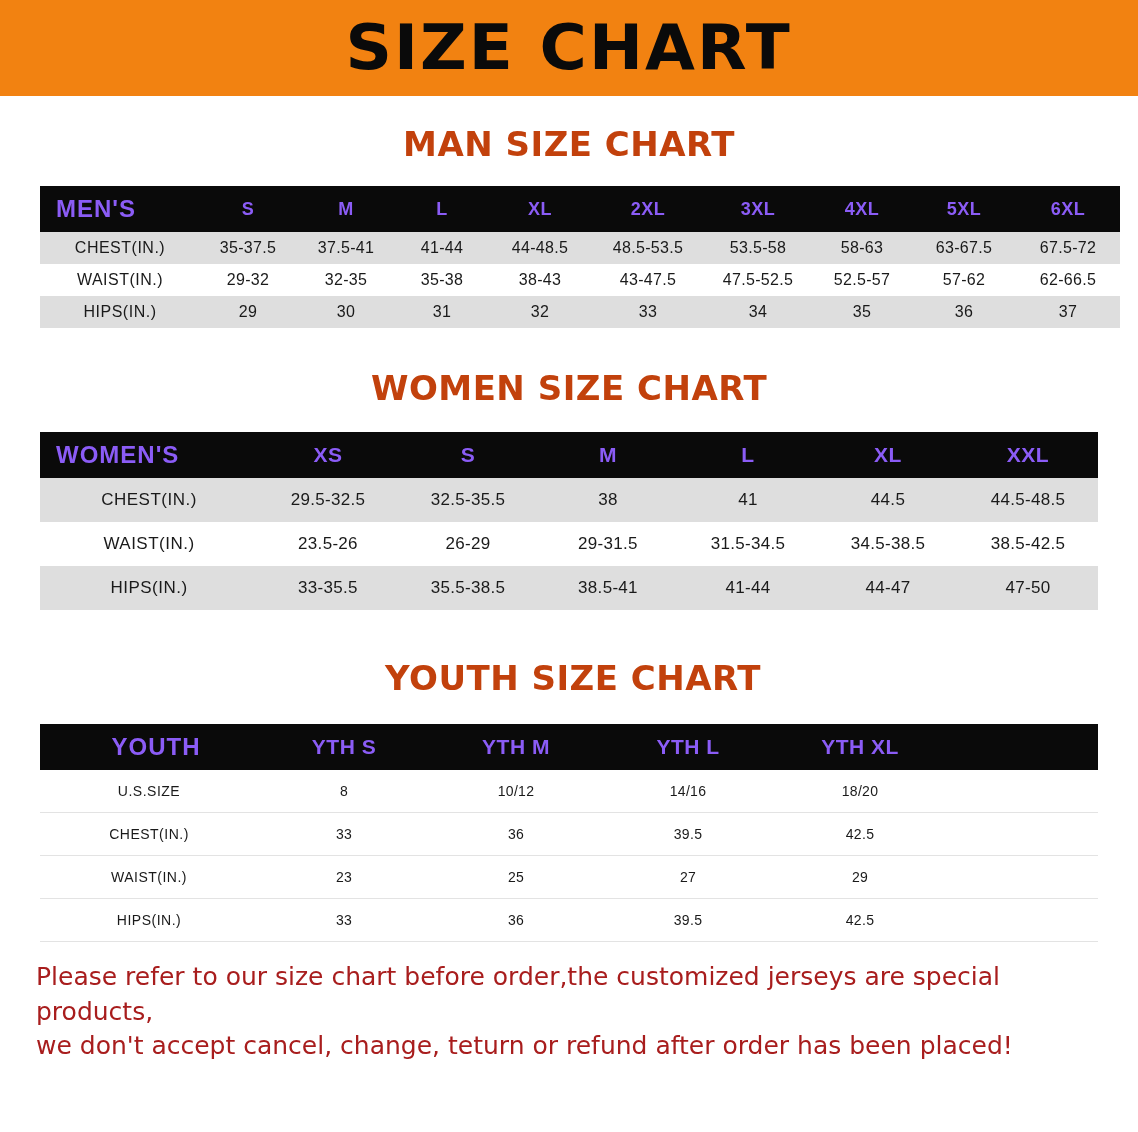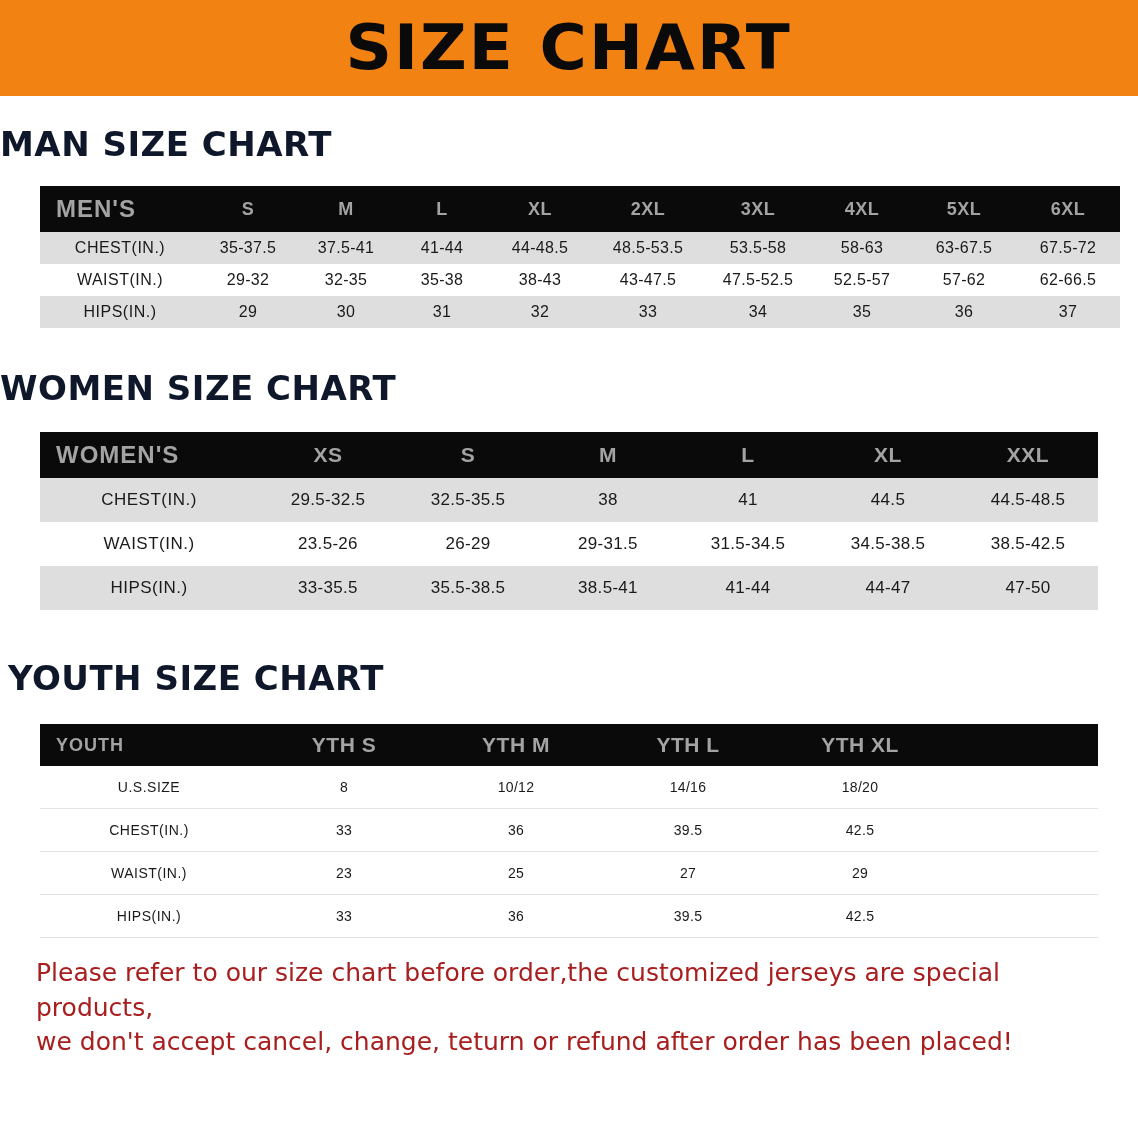--- a/index.html
+++ b/index.html
@@ -35,25 +35,25 @@
     font-weight: bold;
     font-size: 62px;
     letter-spacing: 2px;
     color: #0a0a0a;
     line-height: 1;
     transform: scaleX(1.04);
   }
 
   
   .section-title {
-    text-align: left;
+    text-align: center;
     font-family: "DejaVu Sans", sans-serif;
     font-weight: bold;
     font-size: 34px;
-    color: #0f172a;
+    color: #c2410c;
     letter-spacing: 0.5px;
   }
   .title-man   { margin-top: 28px; margin-bottom: 22px; }
   .title-women { margin-top: 40px; margin-bottom: 24px; }
   .title-youth { margin-top: 48px; margin-bottom: 26px; padding-left: 8px; }
 
   
   .tbl-wrap {
     margin: 0 40px;
   }
@@ -65,21 +65,21 @@
   table.chart th,
   table.chart td {
     text-align: center;
     font-family: "Liberation Sans", sans-serif;
   }
   
   table.chart thead tr {
     background: #0a0a0a;
   }
   table.chart thead th {
-    color: #a3a3a3;
+    color: #8b5cf6;
     font-weight: bold;
     padding: 9px 2px;
     font-size: 19px;
     letter-spacing: 0.5px;
   }
   table.chart thead th.rowlabel {
     text-align: left;
     padding-left: 16px;
     font-size: 23px;
     letter-spacing: 1px;
@@ -104,21 +104,21 @@
   #men-table thead th.rowlabel { font-size: 24px; }
   #men-table tbody td { font-size: 16px; }
 
   
   #women-table thead th { font-size: 21px; }
   #women-table thead th.rowlabel { font-size: 24px; }
   #women-table tbody td { font-size: 17px; padding: 12px 2px; }
 
   
   #youth-table thead th { font-size: 21px; }
-  #youth-table thead th.rowlabel { font-size: 18px; }
+  #youth-table thead th.rowlabel { font-size: 24px; text-align: center; }
   #youth-table tbody td { font-size: 14px; padding: 13px 2px; }
   #youth-table tbody tr { background: #ffffff; }
   #youth-table tbody td { border-bottom: 1px solid #e3e3e3; }
 
   
   .note {
     margin: 18px 36px 0 36px;
     color: #a81d1d;
     font-family: "DejaVu Sans", sans-serif;
     font-size: 25px;

